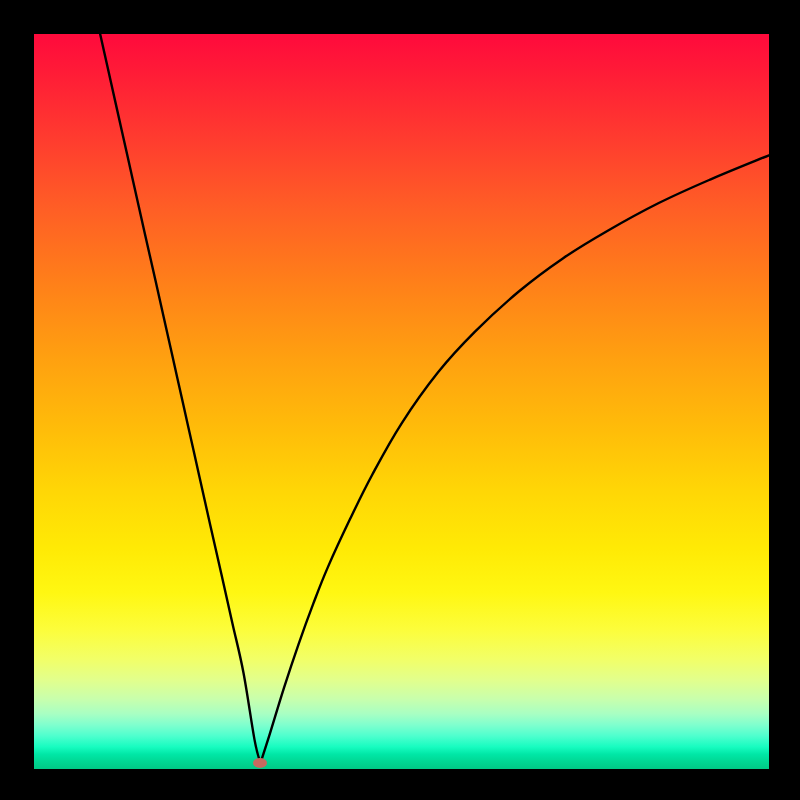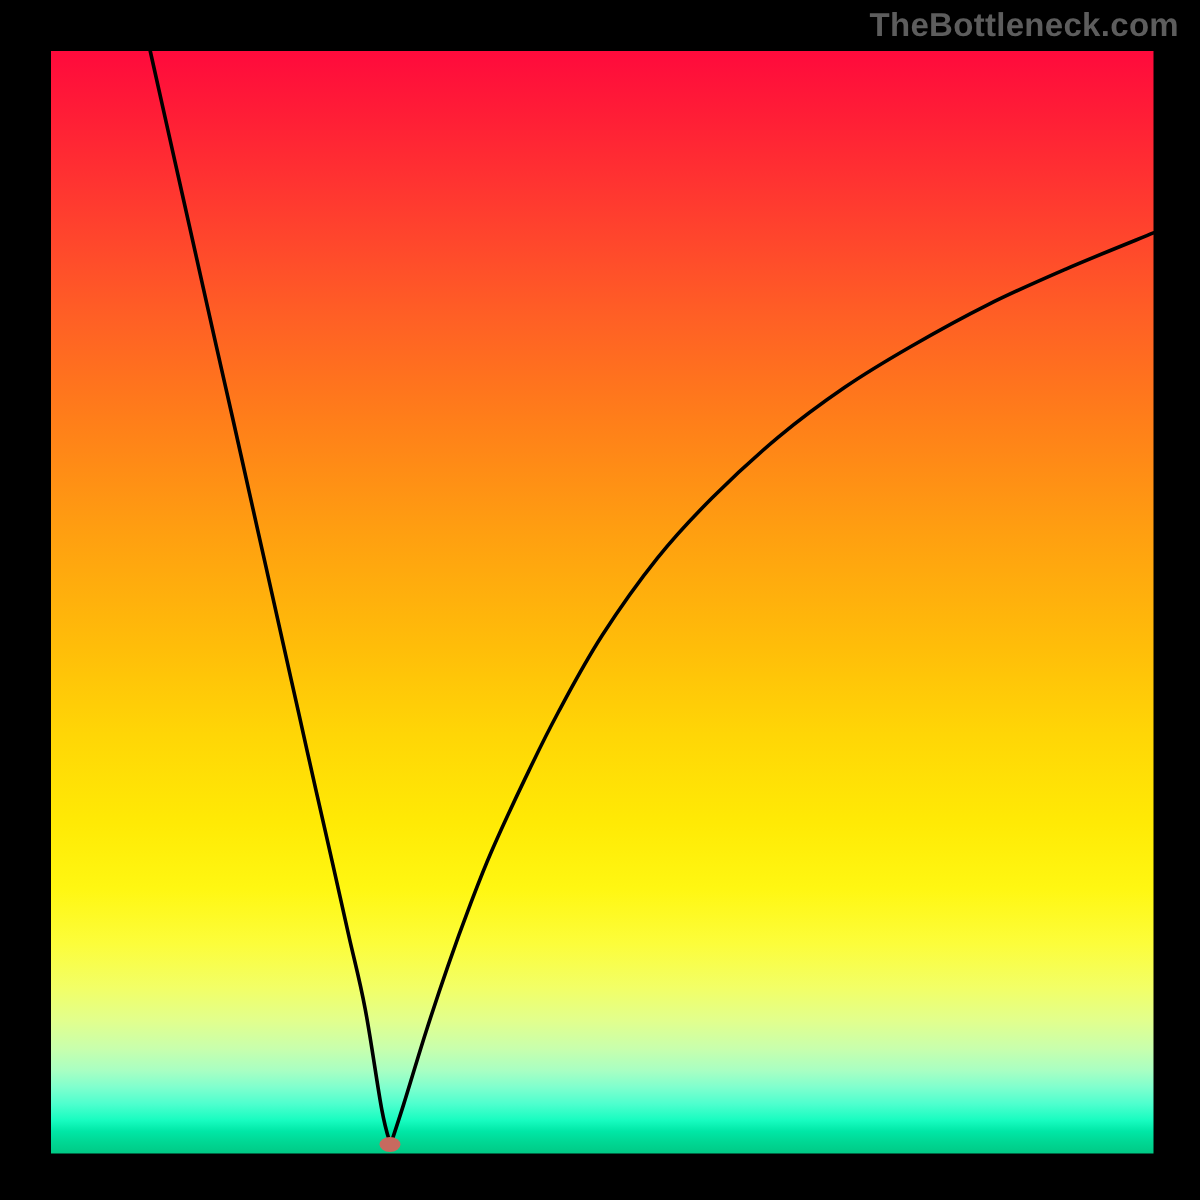--- a/index.html
+++ b/index.html
@@ -65,21 +65,20 @@
     height: 10px;
     border-radius: 50%;
     transform: translate(-50%, -50%);
     z-index: 5;
   }
 </style>
 </head>
 <body>
 
 <div class="container">
-  <div class="watermark">TheBottleneck.com</div>
   <div class="plot-area">
     <svg class="curve" viewBox="0 0 735 735" preserveAspectRatio="none">
       <path id="path-left" fill="none" stroke="#000" stroke-width="2.4" stroke-linejoin="round" stroke-linecap="round" d="M 66.14999999999999 0 C 68.13449999999999 8.8641 73.20599999999999 31.516800000000003 77.175 49.245000000000005 C 81.144 66.9732 84.231 80.76180000000001 88.2 98.49000000000001 C 92.16900000000001 116.21820000000001 95.25600000000001 130.0068 99.22500000000001 147.735 C 103.194 165.46320000000003 106.281 179.38410000000002 110.25 196.98000000000002 C 114.219 214.57590000000002 117.30600000000001 227.89410000000007 121.275 245.49000000000007 C 125.244 263.08590000000004 128.331 277.00680000000006 132.29999999999998 294.735 C 136.26899999999998 312.4632 139.35600000000002 326.25179999999995 143.32500000000002 343.97999999999996 C 147.294 361.7082 150.381 375.49679999999995 154.35 393.22499999999997 C 158.319 410.9532 161.406 424.7418 165.375 442.47 C 169.344 460.19820000000004 172.431 474.1191 176.4 491.715 C 180.369 509.31089999999995 183.45600000000002 522.6291 187.425 540.225 C 191.394 557.8209 194.48100000000002 571.7418 198.45000000000002 589.47 C 202.419 607.1982 205.506 617.8116 209.475 638.715 C 213.444 659.6184000000001 217.4571 689.3271 220.5 705.6 C 223.5429 721.8729000000001 225.3216 724.8864 226.38 729.12"></path>
       <path id="path-right" fill="none" stroke="#000" stroke-width="2.4" stroke-linejoin="round" stroke-linecap="round" d="M 226.38 729.12 C 227.9676 724.2249 230.96640000000002 715.4196 235.20000000000002 701.925 C 239.4336 688.4304 244.608 670.6875 249.9 654.15 C 255.192 637.6125 259.308 625.2645 264.59999999999997 610.05 C 269.89199999999994 594.8354999999999 274.008 583.5165 279.3 569.625 C 284.59200000000004 555.7335 287.385 548.0895 294 532.875 C 300.615 517.6605 308.112 501.63750000000005 316.05 485.1 C 323.988 468.5625 328.839 458.199 338.1 441 C 347.36100000000005 423.801 355.593 408.072 367.5 389.55 C 379.407 371.028 391.02000000000004 354.6375 404.25000000000006 338.09999999999997 C 417.4800000000001 321.56249999999994 426.447 312.228 441 297.675 C 455.553 283.122 469.22400000000005 270.48 485.1 257.25 C 500.976 244.02 513.324 235.02360000000002 529.1999999999999 224.175 C 545.0759999999999 213.3264 556.1010000000001 206.90250000000003 573.3000000000001 196.98000000000002 C 590.499 187.0575 606.228 178.31099999999995 624.75 169.04999999999995 C 643.272 159.78899999999996 656.355 154.12949999999998 676.2 145.52999999999997 C 696.0450000000001 136.93049999999997 724.416 125.64089999999997 735 121.27499999999998"></path>
     </svg>
     <div id="marker" class="marker" style="left: 226.38px; top: 729.12px; background: rgb(199, 106, 95);"></div>
   </div>
 </div>
 
 </body></html>

